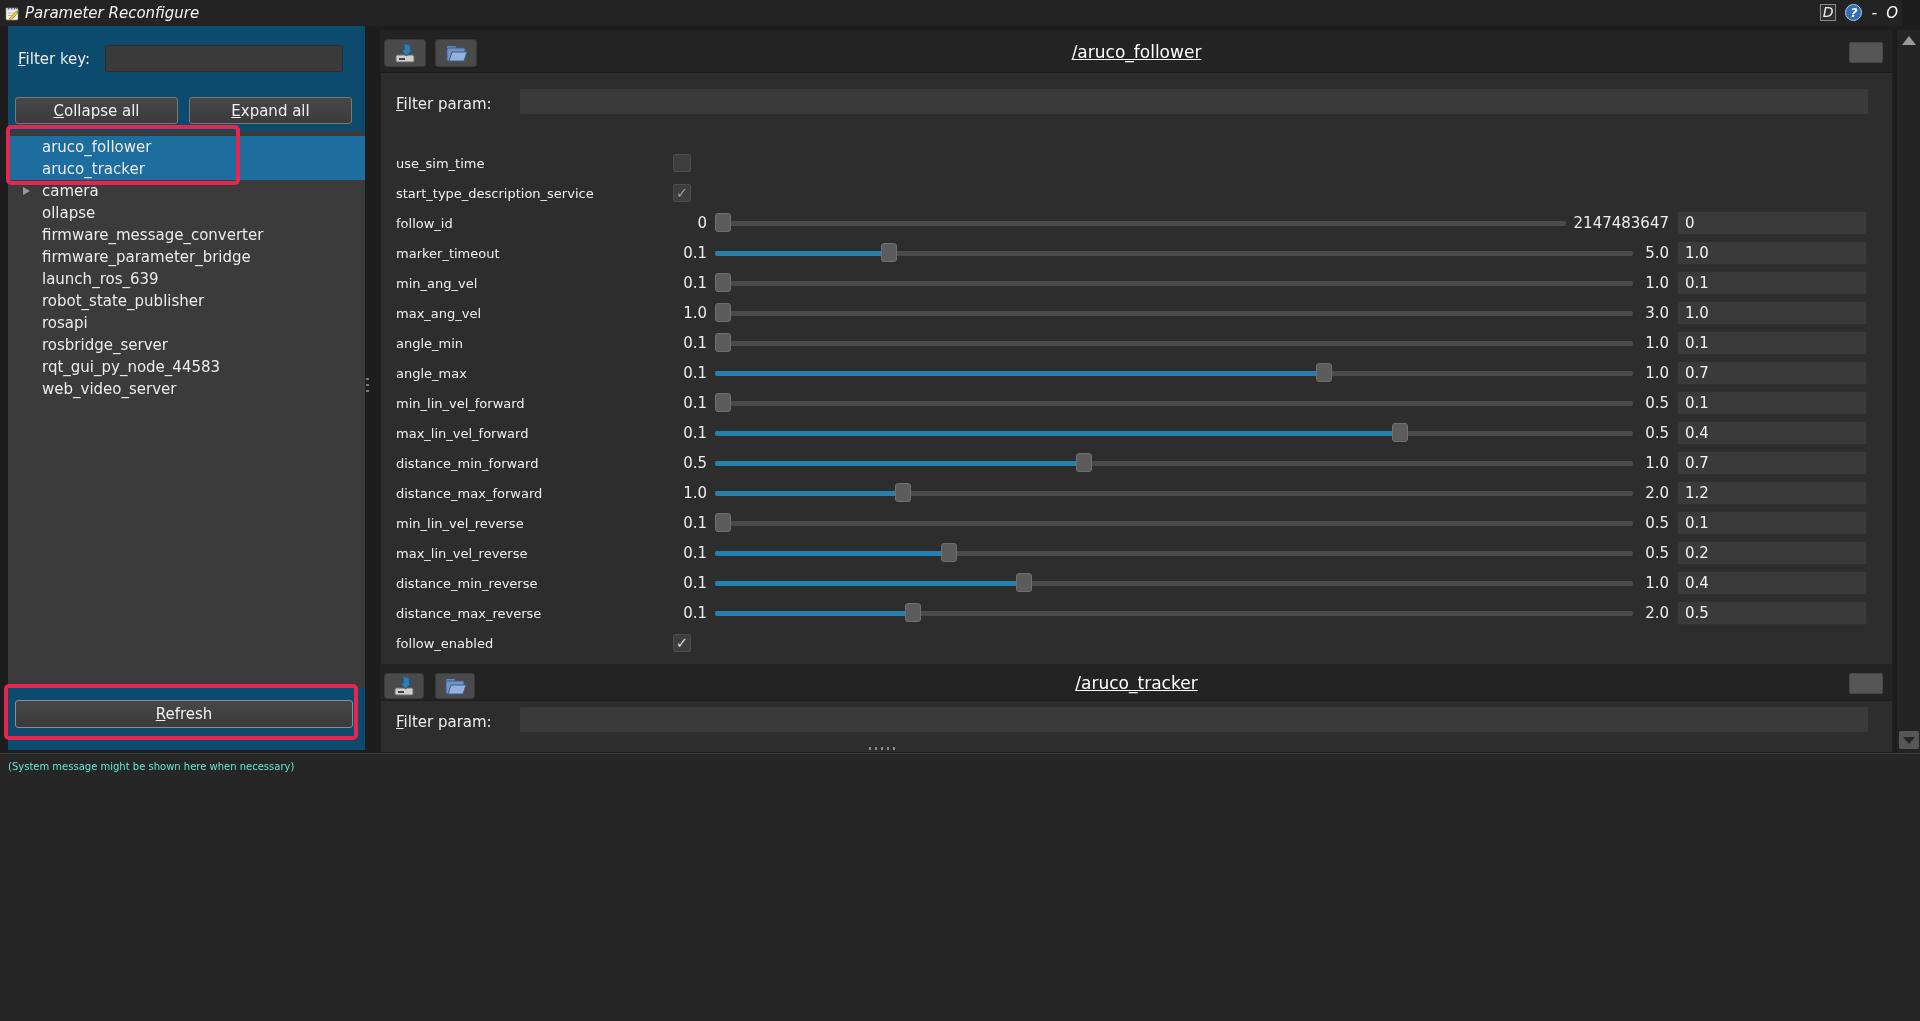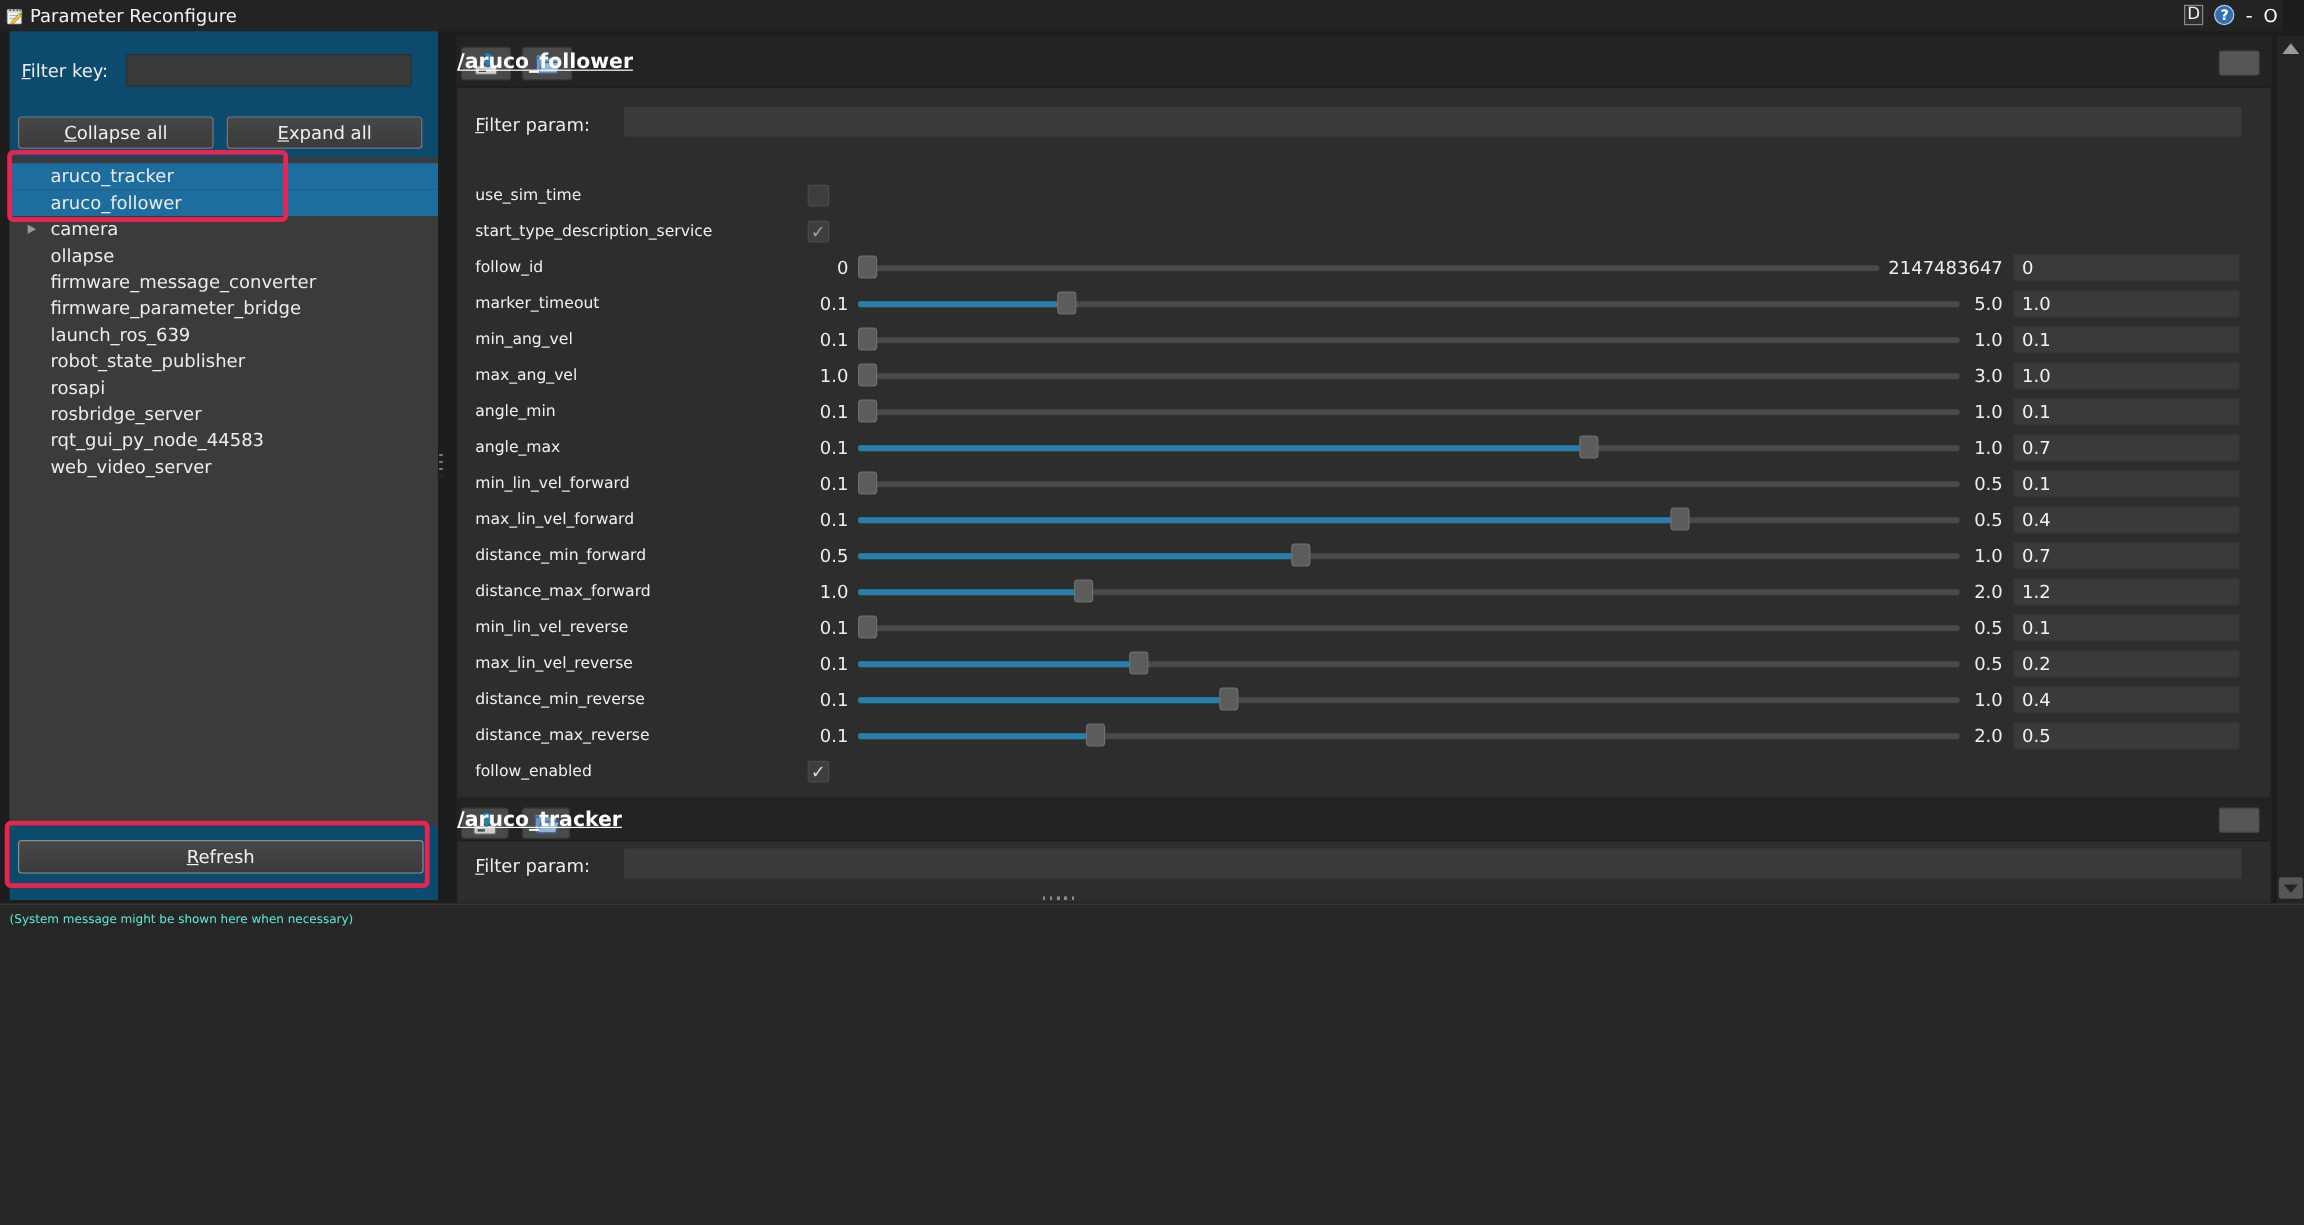--- a/index.html
+++ b/index.html
@@ -3,21 +3,21 @@
 <meta charset="utf-8">
 <style>
   * { margin:0; padding:0; box-sizing:border-box; }
   html,body { width:1920px; height:1021px; overflow:hidden; }
   body {
     background:#1d1d1d;
     font-family:"DejaVu Sans","Liberation Sans",sans-serif;
     color:#ededed; position:relative;
   }
   
-  .titlebar { position:absolute; left:0; top:0; width:1902px; height:26px; background:#232323; display:flex; align-items:center; padding-left:4px; }
+  .titlebar { position:absolute; left:0; top:0; width:1902px; height:26px; background:#232323; display:flex; align-items:center; padding-left:4px;font-style:italic; }
   .app-icon { width:17px; height:17px; margin-right:4px; }
   .app-title { font-size:15px; color:#f4f4f4; }
   .win-controls { position:absolute; right:4px; top:3px; display:flex; align-items:center; gap:9px; }
   .wc-d { font-size:14px; color:#f0f0f0; border:1px solid #8a8a8a; line-height:15px; padding:0 2px; background:#2e2e2e; }
   .wc-help { width:17px; height:17px; border-radius:50%; background:#2f6fb3; border:1px solid #b9c9e8; color:#fff; font-size:12px; font-weight:bold; display:flex; align-items:center; justify-content:center; }
   .wc-min { font-size:16px; color:#fff; }
   .wc-close { font-size:15px; color:#fff; }
 
   
   .left-panel { position:absolute; left:8px; top:26px; width:357px; height:724px; background:#0c4a6e; }
@@ -35,21 +35,21 @@
 
   
   .main-panel { position:absolute; left:380px; top:30px; width:1513px; height:723px; background:#2d2d2d; border:1px solid #1f1f1f; }
   .sec-header { position:absolute; left:0; width:100%; background:#232323; border-bottom:1px solid #1c1c1c; }
   #sec1-header { top:0; height:42px; }
   #sec2-header { top:633px; height:37px; }
   .icon-btn { position:absolute; width:42px; height:28px; background:#4a4a4a; border:1px solid #3a3a3a; border-radius:3px; display:flex; align-items:center; justify-content:center; }
   #sec1-header .icon-btn { top:8px; }
   #sec2-header .icon-btn { top:9px; height:26px; width:40px; }
   .icon-btn.b1 { left:3px; } .icon-btn.b2 { left:54px; }
-  .sec-title { position:absolute; left:0; right:0; text-align:left; font-size:17px; font-weight:bold; color:#fff; text-decoration:underline; }
+  .sec-title { position:absolute; left:0; right:0; text-align:center; font-size:17px; font-weight:normal; color:#fff; text-decoration:underline; }
   #sec1-header .sec-title { top:11px; }
   #sec2-header .sec-title { top:9px; }
   .sec-mini-btn { position:absolute; right:9px; width:34px; height:21px; background:#565656; border:1px solid #474747; border-radius:2px; }
   #sec1-header .sec-mini-btn { top:11px; }
   #sec2-header .sec-mini-btn { top:9px; }
   .fp-label { position:absolute; left:15px; font-size:15px; }
   .fp-input { position:absolute; left:138px; width:1350px; height:27px; background:#3a3a3a; border:1px solid #2e2e2e; border-radius:2px; color:#eee; font:15px "DejaVu Sans",sans-serif; padding:0 6px; }
   #sec1-flabel { top:64px; }  #sec1-finput { top:57px; }
   #sec2-flabel { top:682px; } #sec2-finput { top:675px; }
 
@@ -109,22 +109,22 @@
     <span class="wc-close">O</span>
   </div>
 </div>
 
 <div class="left-panel">
   <span class="lp-filter-label"><u>F</u>ilter key:</span>
   <input class="lp-filter-input" value="" style="">
   <button class="btn lp-btn-collapse"><u>C</u>ollapse all</button>
   <button class="btn lp-btn-expand"><u>E</u>xpand all</button>
   <div class="tree" id="node-tree">
+      <div class="tree-item selected"><span class="ti-label">aruco_follower</span></div>
       <div class="tree-item selected"><span class="ti-label">aruco_tracker</span></div>
-      <div class="tree-item selected"><span class="ti-label">aruco_follower</span></div>
       <div class="tree-item"><span class="tree-arrow" style="display: block;"></span><span class="ti-label">camera</span></div>
       <div class="tree-item"><span class="ti-label">ollapse</span></div>
       <div class="tree-item"><span class="ti-label">firmware_message_converter</span></div>
       <div class="tree-item"><span class="ti-label">firmware_parameter_bridge</span></div>
       <div class="tree-item"><span class="ti-label">launch_ros_639</span></div>
       <div class="tree-item"><span class="ti-label">robot_state_publisher</span></div>
       <div class="tree-item"><span class="ti-label">rosapi</span></div>
       <div class="tree-item"><span class="ti-label">rosbridge_server</span></div>
       <div class="tree-item"><span class="ti-label">rqt_gui_py_node_44583</span></div>
       <div class="tree-item"><span class="ti-label">web_video_server</span></div>

